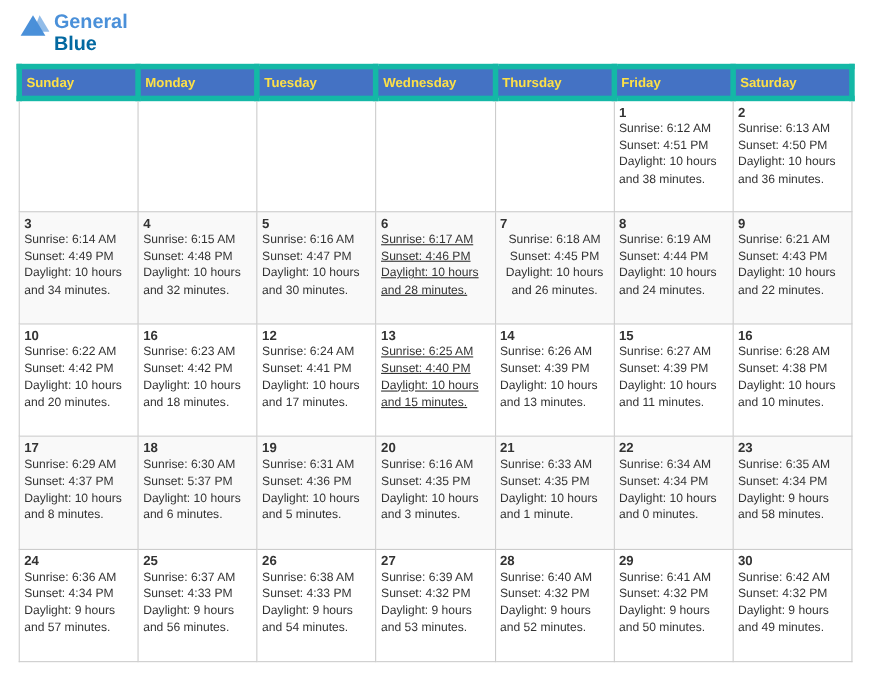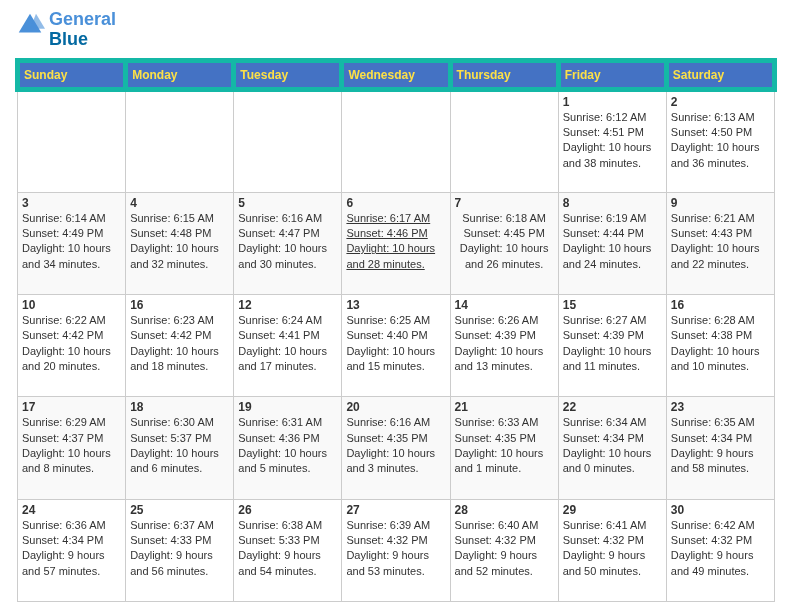--- a/index.html
+++ b/index.html
@@ -223,21 +223,21 @@
           </td>
           <td>
             <span class="day-number">12</span>
             <div class="day-info" style="white-space: pre-line;">Sunrise: 6:24 AM
 Sunset: 4:41 PM
 Daylight: 10 hours
 and 17 minutes.</div>
           </td>
           <td>
             <span class="day-number">13</span>
-            <div class="day-info" style="white-space: pre-line;">Sunrise: 6:25 AM
+            <div class="day-info" style="white-space: pre-line; text-decoration: underline;">Sunrise: 6:25 AM
 Sunset: 4:40 PM
 Daylight: 10 hours
 and 15 minutes.</div>
           </td>
           <td>
             <span class="day-number">14</span>
             <div class="day-info" style="white-space: pre-line;">Sunrise: 6:26 AM
 Sunset: 4:39 PM
 Daylight: 10 hours
 and 13 minutes.</div>
@@ -319,21 +319,21 @@
           <td>
             <span class="day-number">25</span>
             <div class="day-info" style="white-space: pre-line;">Sunrise: 6:37 AM
 Sunset: 4:33 PM
 Daylight: 9 hours
 and 56 minutes.</div>
           </td>
           <td>
             <span class="day-number">26</span>
             <div class="day-info" style="white-space: pre-line;">Sunrise: 6:38 AM
-Sunset: 5:33 PM
+Sunset: 4:33 PM
 Daylight: 9 hours
 and 54 minutes.</div>
           </td>
           <td>
             <span class="day-number">27</span>
             <div class="day-info" style="white-space: pre-line;">Sunrise: 6:39 AM
 Sunset: 4:32 PM
 Daylight: 9 hours
 and 53 minutes.</div>
           </td>

